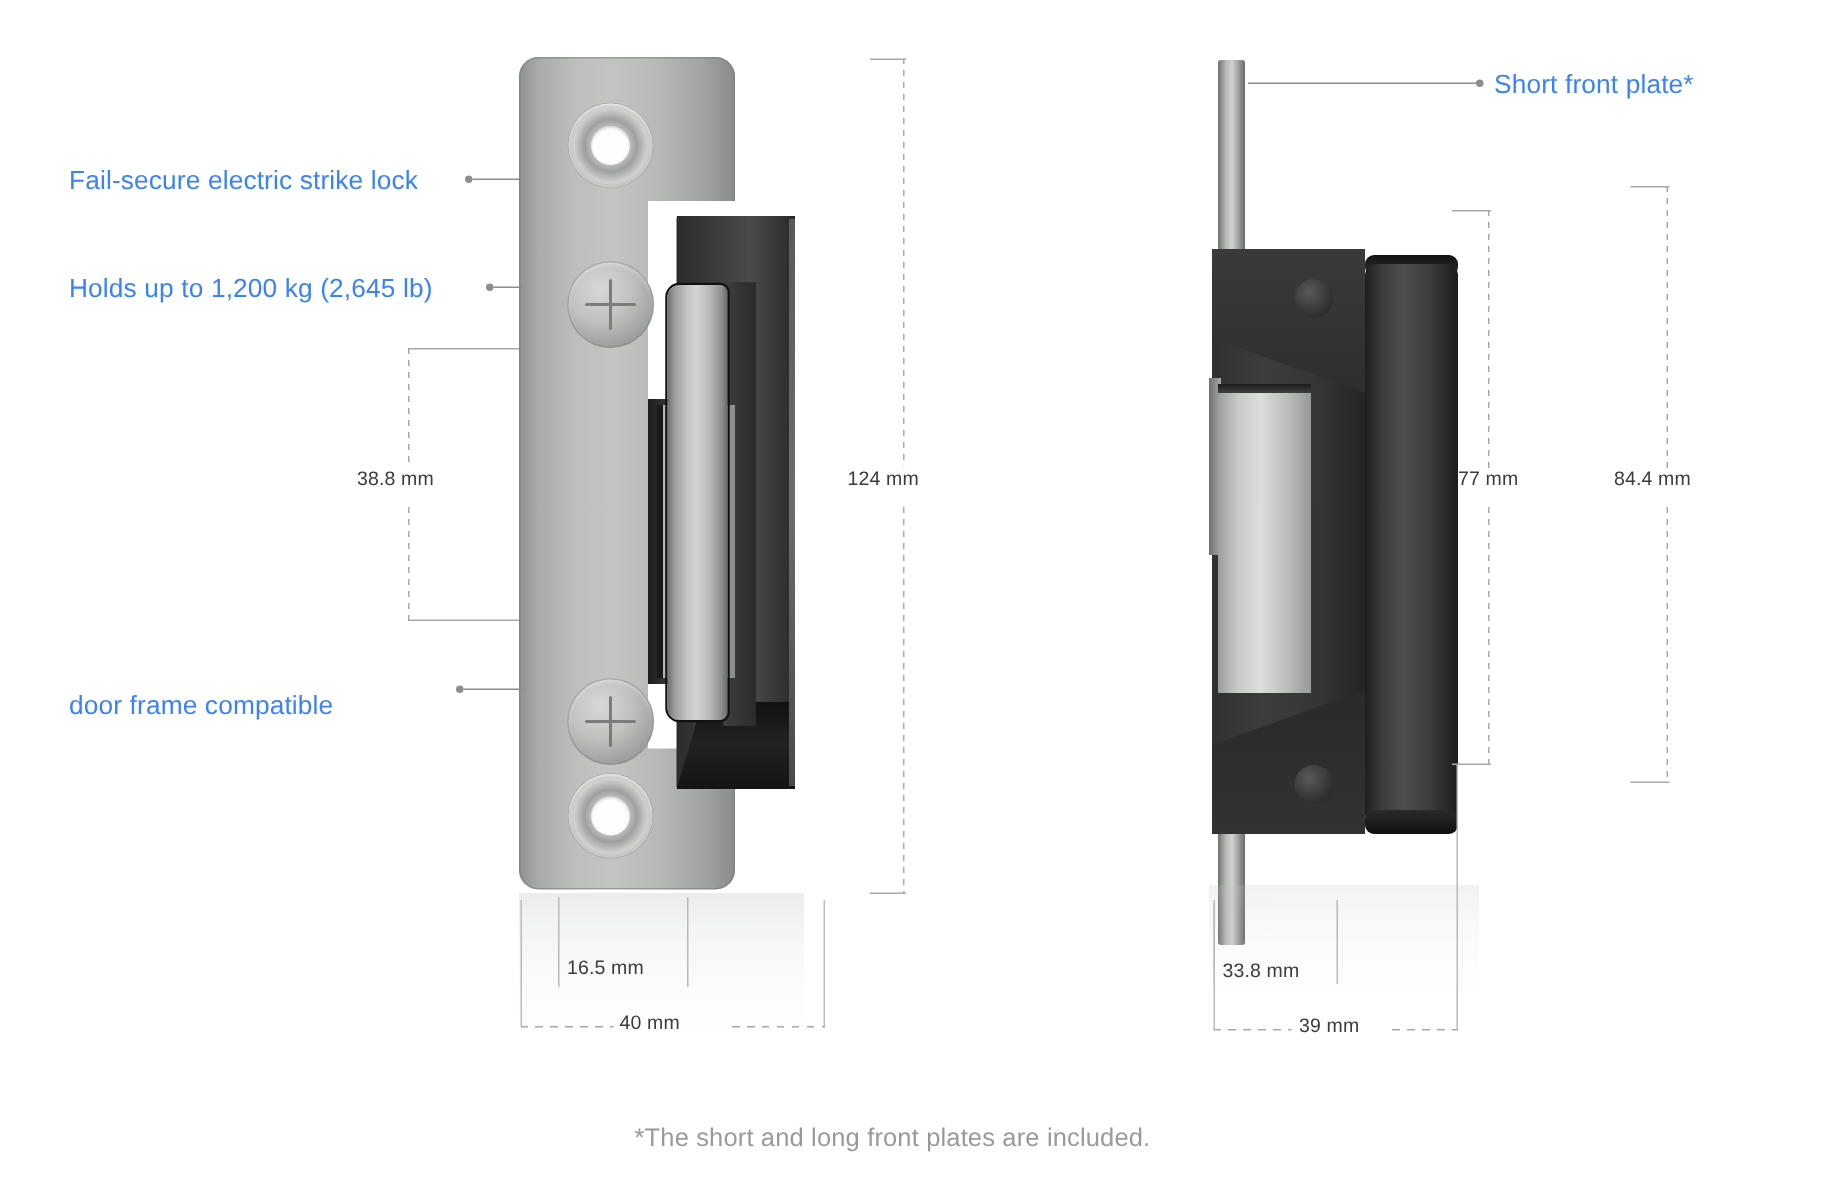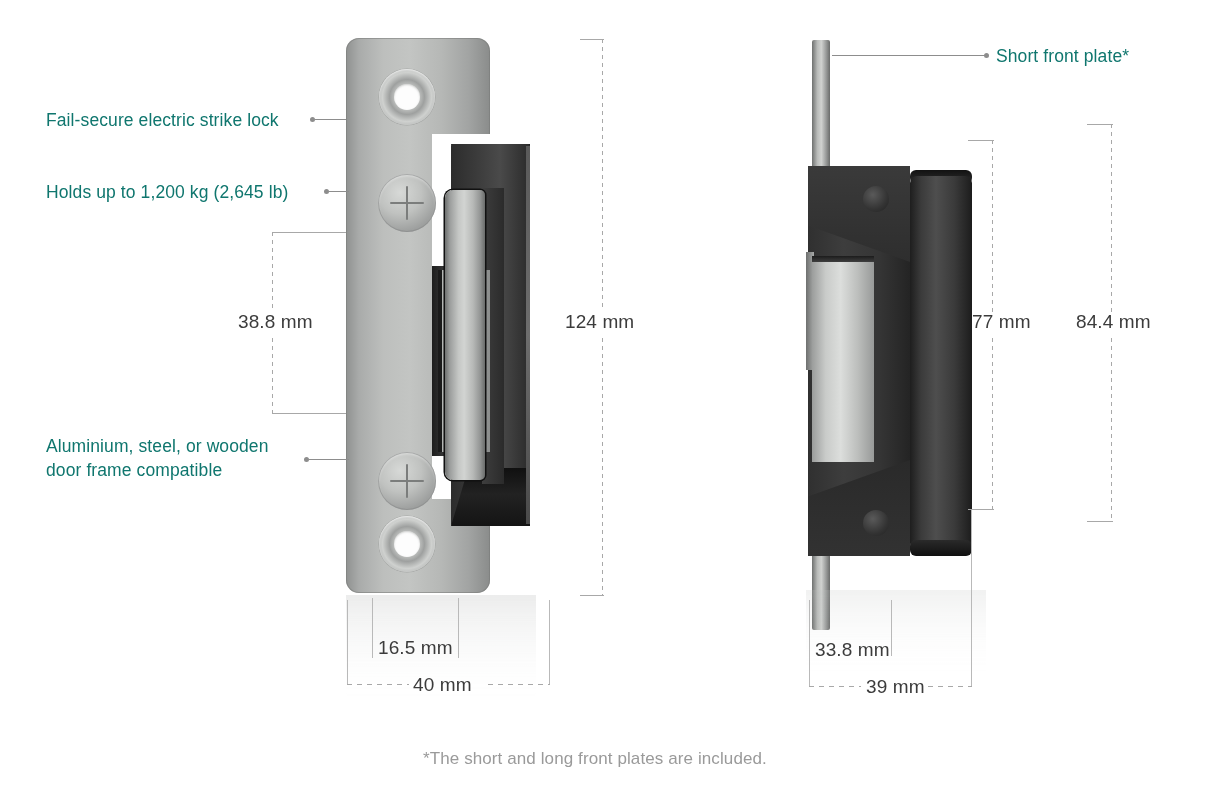--- a/index.html
+++ b/index.html
@@ -11,28 +11,28 @@
     font-family:"Liberation Sans","DejaVu Sans",sans-serif;
     color:#3c3c3c;
   }
   .stage { position:absolute; inset:0; }
 
   
   .lbl {
     position:absolute;
     font-size:17.5px;
     line-height:24px;
-    color:#0f766e;
+    color:#3b82f6;
     white-space:nowrap;
     letter-spacing:0.1px;
   }
   .lbl.two { white-space:normal; width:260px; }
   .dim {
     position:absolute;
-    font-size:19px;
+    font-size:13px;
     color:#3c3c3c;
     white-space:nowrap;
     letter-spacing:0.1px;
   }
   .footnote {
     position:absolute;
     font-size:17px;
     color:#9a9a9a;
     white-space:nowrap;
     letter-spacing:0.1px;
@@ -267,21 +267,21 @@
 
   <div class="lbl" style="left:46px; top:108px;">Fail-secure electric strike lock</div>
   <div class="leader-dot" style="left:310px; top:117px;"></div>
   <div class="leader" style="left:315px; top:119px; width:31px;"></div>
 
   <div class="lbl" style="left:46px; top:180px;">Holds up to 1,200 kg (2,645 lb)</div>
   <div class="leader-dot" style="left:324px; top:189px;"></div>
   <div class="leader" style="left:329px; top:191px; width:20px;"></div>
 
   <div class="lbl two" style="left:46px; top:434px;">
-    <span>Aluminium, steel, or wooden</span><br>
+    <br>
     <span>door frame compatible</span>
   </div>
   <div class="leader-dot" style="left:304px; top:457px;"></div>
   <div class="leader" style="left:309px; top:459px; width:40px;"></div>
 
   <div class="lbl" style="left:996px; top:44px;">Short front plate*</div>
   <div class="leader-dot" style="left:984px; top:53px;"></div>
   <div class="leader" style="left:832px; top:55px; width:153px;"></div>
 
   <div class="tick-h" style="left:580px; top:39px; width:24px;"></div>

